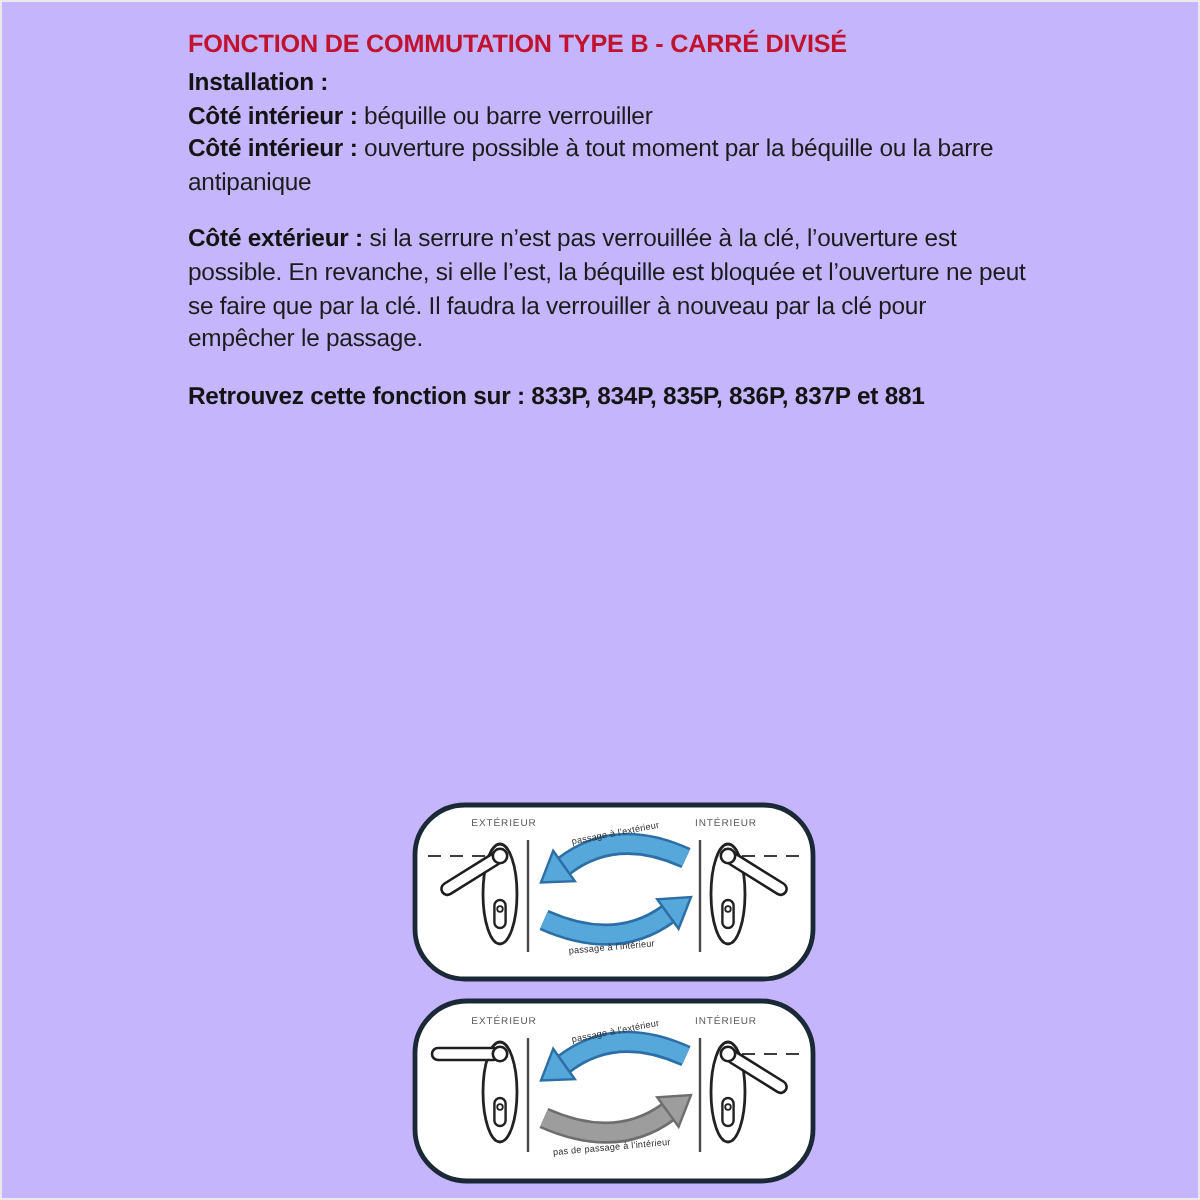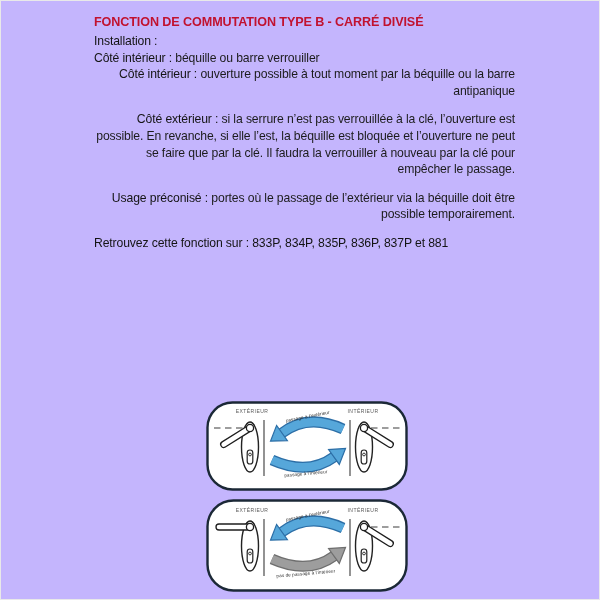--- a/index.html
+++ b/index.html
@@ -9,23 +9,23 @@
     font-family:"Liberation Sans",sans-serif;color:#1c1c1c;
   }
   .content{position:absolute;left:93px;top:13px;width:421px;}
   h1.doc-title{
     font-size:12.6px;line-height:17px;margin:0 0 2px 0;
     font-weight:700;color:#c1122f;letter-spacing:-0.1px;
   }
   p.para{
     margin:0;font-size:12.2px;line-height:16.6px;letter-spacing:-0.12px;
   }
-  p.para strong{font-weight:400;color:#141414;}
+  p.para strong{font-weight:700;color:#141414;}
   .mb15{margin-bottom:15px !important;}
-  .mb12{margin-bottom:12px !important;text-align:right;}
+  .mb12{margin-bottom:12px !important;}
   .diagram{position:absolute;left:205px;}
   .diagram.d1{top:400px;}
   .diagram.d2{top:497px;}
   .diagram svg{display:block;}
   .diag-label{font-size:5px;letter-spacing:0.45px;fill:#5a5a5a;}
   .arrow-label{font-size:4.6px;fill:#2e2e2e;letter-spacing:0.1px;}
 </style>
 </head>
 <body>
 
@@ -45,24 +45,20 @@
 
     <p class="para mb12">
       <strong>Côté intérieur :</strong>
       <span>ouverture possible à tout moment par la béquille ou la barre antipanique</span>
     </p>
     <p class="para mb12">
       <strong>Côté extérieur :</strong>
       <span>si la serrure n’est pas verrouillée à la clé, l’ouverture est possible. En revanche, si elle l’est, la béquille est bloquée et l’ouverture ne peut se faire que par la clé. Il faudra la verrouiller à nouveau par la clé pour empêcher le passage.</span>
     </p>
 
-    <p class="para mb12">
-      <strong>Usage préconisé :</strong>
-      <span>portes où le passage de l’extérieur via la béquille doit être possible temporairement.</span>
-    </p>
 
 
     <p class="para">
       <strong>Retrouvez cette fonction sur : 833P, 834P, 835P, 836P, 837P et 881</strong>
       <span></span>
     </p>
   </div>
 
   <div class="diagram d1">
     <svg width="202" height="90" viewBox="0 0 202 90" xmlns="http://www.w3.org/2000/svg">

